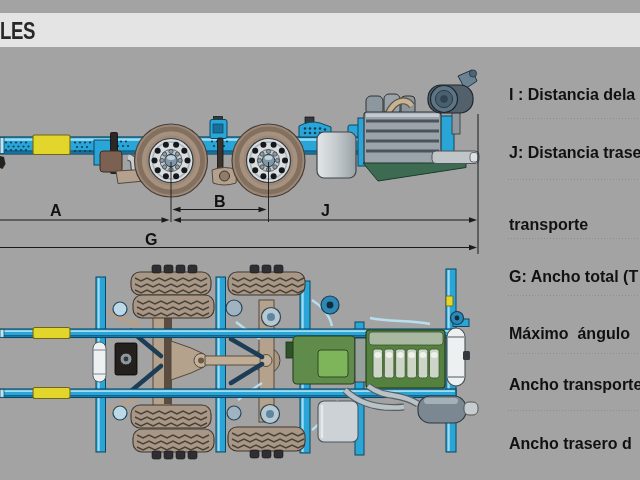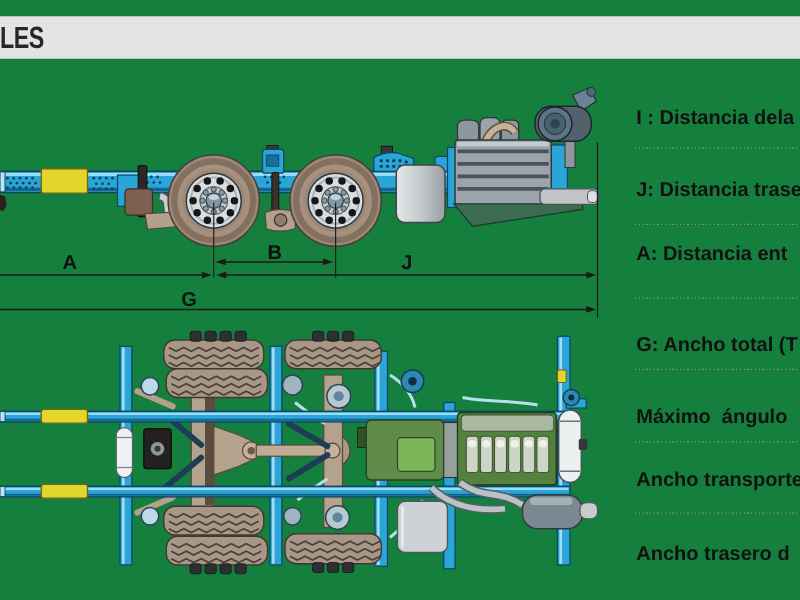--- a/index.html
+++ b/index.html
@@ -1,16 +1,16 @@
 <!DOCTYPE html>
 <html><head>
 <meta charset="utf-8">
 <style>
   html,body{margin:0;padding:0;background:#fff;}
-  #stage{position:relative;width:640px;height:480px;overflow:hidden;background:#15803d;
+  #stage{position:relative;width:640px;height:480px;overflow:hidden;background:#a3a3a3;
          font-family:"Liberation Sans", sans-serif;}
   #titlebar{position:absolute;left:0;top:13px;width:640px;height:34px;background:#e4e4e4;}
   #titlebar .t{position:absolute;left:0px;top:0;height:34px;line-height:36px;font-size:24.5px;
                font-weight:bold;color:#272727;letter-spacing:-0.5px;
                transform:scaleX(0.76);transform-origin:left center;}
   svg{position:absolute;left:0;top:0;}
   .legend-item{position:absolute;left:509px;width:200px;color:#111;font-weight:bold;
                font-size:16px;line-height:21px;white-space:pre;}
   .legend-sep{position:absolute;left:508px;width:132px;height:2px;
       background-image:repeating-linear-gradient(90deg,#8d8d8d 0 1px,transparent 1px 3px);
@@ -459,21 +459,21 @@
         </g>
       </g>
     </g>
   </svg>
 
   <div>
     <div class="legend-item" style="top:84px"><span>I : Distancia dela</span></div>
     <div class="legend-sep" style="top:118px"></div>
     <div class="legend-item" style="top:142px"><span>J: Distancia trase</span></div>
     <div class="legend-sep" style="top:179px"></div>
-    <div class="legend-item" style="top:193px"><span>A: Distancia ent</span><br></div>
+    <div class="legend-item" style="top:193px"><br><span>transporte</span></div>
     <div class="legend-sep" style="top:238px"></div>
     <div class="legend-item" style="top:266px"><span>G: Ancho total (T</span></div>
     <div class="legend-sep" style="top:295px"></div>
     <div class="legend-item" style="top:323px"><span>Máximo  ángulo</span></div>
     <div class="legend-sep" style="top:353px"></div>
     <div class="legend-item" style="top:374px"><span>Ancho transporte</span></div>
     <div class="legend-sep" style="top:410px"></div>
     <div class="legend-item" style="top:433px"><span>Ancho trasero d</span></div>
   </div>
 

